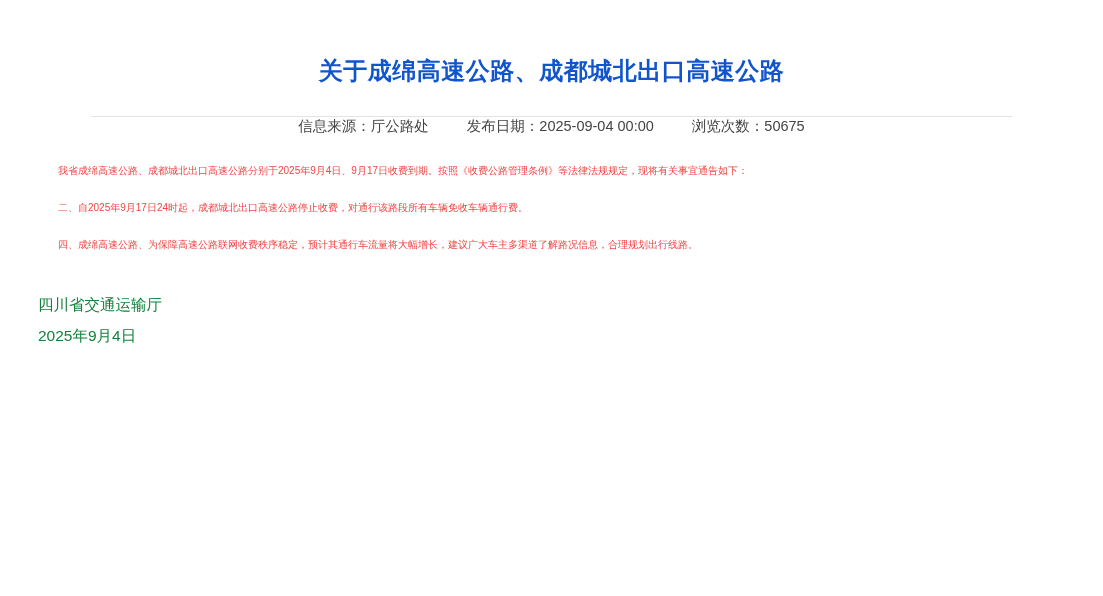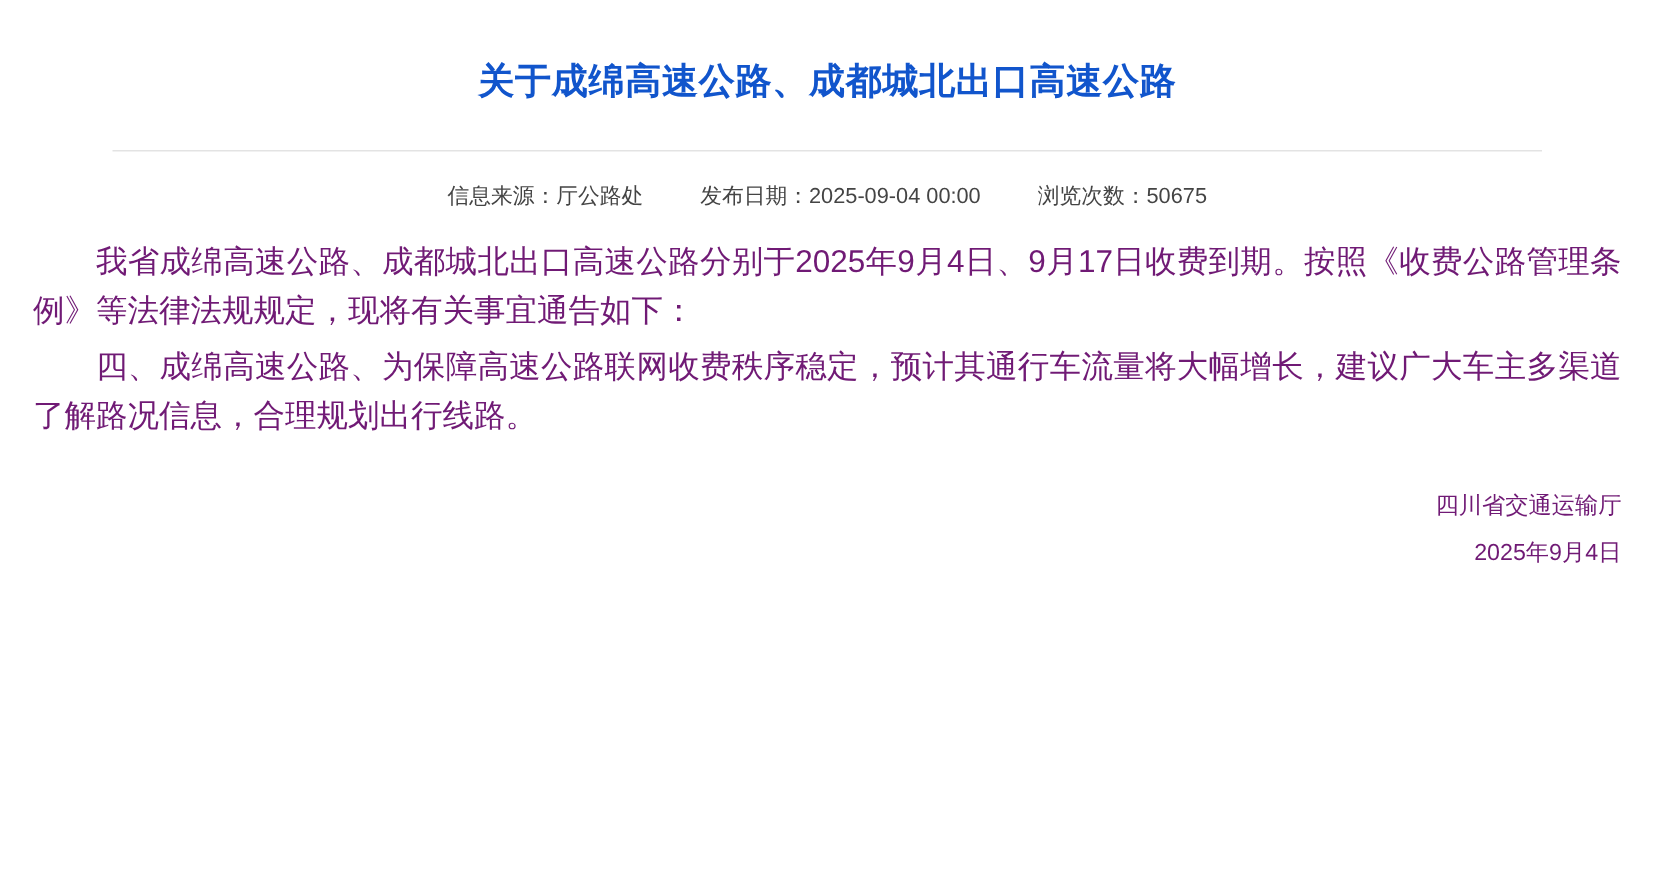--- a/index.html
+++ b/index.html
@@ -11,89 +11,90 @@
     width: 1103px;
     height: 596px;
     font-family: "Liberation Sans", sans-serif;
     color: #333333;
     overflow: hidden;
   }
   .page {
     width: 1103px;
     height: 596px;
     box-sizing: border-box;
-    padding: 0;
+    padding: 16px;
     position: relative;
   }
   .title-block {
     padding: 34px 95px 0 95px;
     text-align: center;
   }
   .title-line {
     color: #1155cc;
     font-size: 24px;
     font-weight: bold;
     line-height: 42px;
     letter-spacing: 0.5px;
   }
   .divider {
     margin: 24px 75px 0 75px;
     border-top: 1px solid #e3e3e3;
     height: 0;
   }
   .meta {
-    margin-top: 20px;
+    margin-top: 0;
     text-align: center;
     font-size: 14.5px;
     color: #444444;
   }
   .meta span {
     display: inline-block;
   }
   .meta .gap {
     display: inline-block;
     width: 38px;
   }
   .body-text {
     margin: 18px 22px 0 22px;
-    font-size: 21px;
+    font-size: 10px;
     line-height: 33px;
-    color: #701a75;
+    color: #ef4444;
     text-align: justify;
   }
   .para {
     margin: 0;
     padding: 0 0 4px 0;
     text-indent: 2em;
   }
   .sign {
     margin: 24px 22px 0 22px;
-    text-align: right;
+    text-align: left;
     font-size: 15.5px;
     line-height: 31px;
-    color: #701a75;
+    color: #15803d;
   }
 </style>
 </head>
 <body>
 
 <div class="page">
 
   <div class="title-block">
     <div class="title-line">关于成绵高速公路、成都城北出口高速公路</div>
   </div>
 
   <div class="divider"></div>
 
   <div class="meta">
     <span>信息来源：</span><span>厅公路处</span><span class="gap"></span><span>发布日期：</span><span>2025-09-04 00:00</span><span class="gap"></span><span>浏览次数：</span><span>50675</span>
   </div>
 
   <div class="body-text">
     <p class="para">我省成绵高速公路、成都城北出口高速公路分别于2025年9月4日、9月17日收费到期。按照《收费公路管理条例》等法律法规规定，现将有关事宜通告如下：</p>
+    <p class="para">二、自2025年9月17日24时起，成都城北出口高速公路停止收费，对通行该路段所有车辆免收车辆通行费。</p>
     <p class="para">四、成绵高速公路、为保障高速公路联网收费秩序稳定，预计其通行车流量将大幅增长，建议广大车主多渠道了解路况信息，合理规划出行线路。</p>
   </div>
 
   <div class="sign">
     <div>四川省交通运输厅</div>
     <div>2025年9月4日</div>
   </div>
 
 </div>
 

